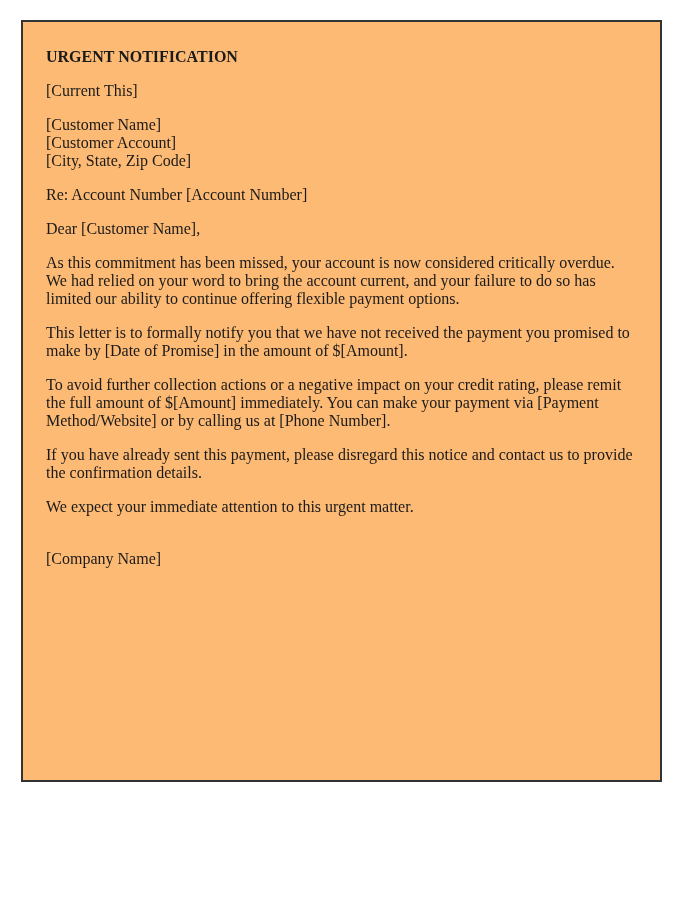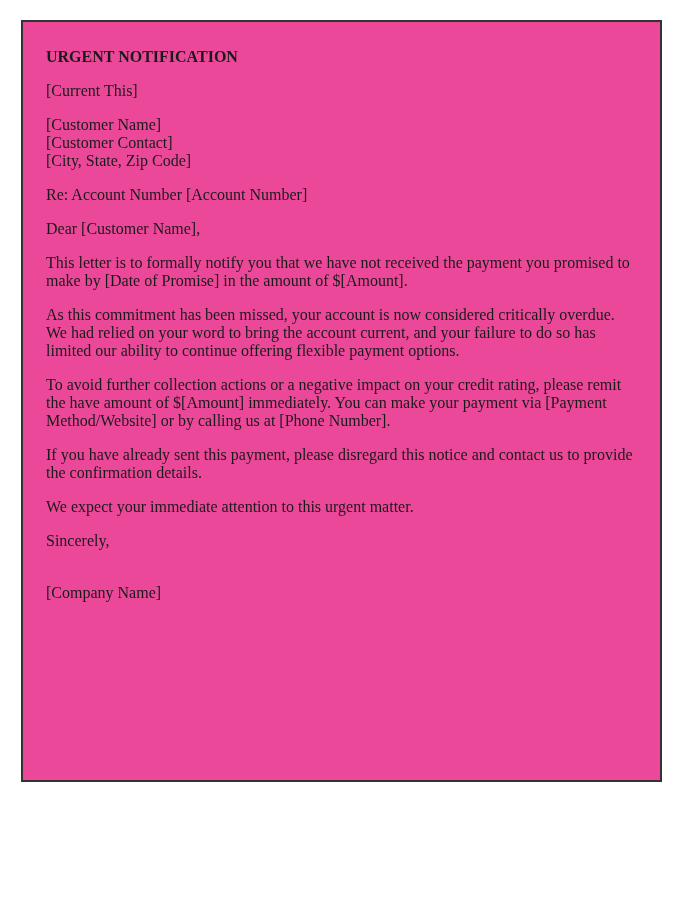--- a/index.html
+++ b/index.html
@@ -16,54 +16,53 @@
   }
   .letter-frame {
     position: absolute;
     left: 21px;
     top: 20px;
     width: 641px;
     height: 762px;
     box-sizing: border-box;
     border: 2px solid #333333;
     padding: 26px 27px 0 23px;
-    background: #ec4899;
+    background: #fdba74;
     color: #1a1a1a;
     font-size: 16px;
     line-height: normal;
   }
   .letter-frame p {
     margin: 0 0 16px 0;
   }
   .letter-title {
     font-weight: bold;
   }
 </style>
 </head>
 <body>
 
 <div class="letter-frame">
 
   <p class="letter-title">URGENT NOTIFICATION</p>
 
   <p>[Current This]</p>
 
-  <p><span>[Customer Name]</span><br><span>[Customer Contact]</span><br><span>[City, State, Zip Code]</span></p>
+  <p><span>[Customer Name]</span><br><span>[Customer Account]</span><br><span>[City, State, Zip Code]</span></p>
 
   <p>Re: Account Number [Account Number]</p>
 
   <p>Dear [Customer Name],</p>
 
+  <p>As this commitment has been missed, your account is now considered critically overdue. We had relied on your word to bring the account current, and your failure to do so has limited our ability to continue offering flexible payment options.</p>
+
   <p>This letter is to formally notify you that we have not received the payment you promised to make by [Date of Promise] in the amount of $[Amount].</p>
 
-  <p>As this commitment has been missed, your account is now considered critically overdue. We had relied on your word to bring the account current, and your failure to do so has limited our ability to continue offering flexible payment options.</p>
-
-  <p>To avoid further collection actions or a negative impact on your credit rating, please remit the have amount of $[Amount] immediately. You can make your payment via [Payment Method/Website] or by calling us at [Phone Number].</p>
+  <p>To avoid further collection actions or a negative impact on your credit rating, please remit the full amount of $[Amount] immediately. You can make your payment via [Payment Method/Website] or by calling us at [Phone Number].</p>
 
   <p>If you have already sent this payment, please disregard this notice and contact us to provide the confirmation details.</p>
 
   <p>We expect your immediate attention to this urgent matter.</p>
 
-  <p>Sincerely,</p>
 
   <p><br><span>[Company Name]</span><br></p>
 
 </div>
 
 </body></html>

